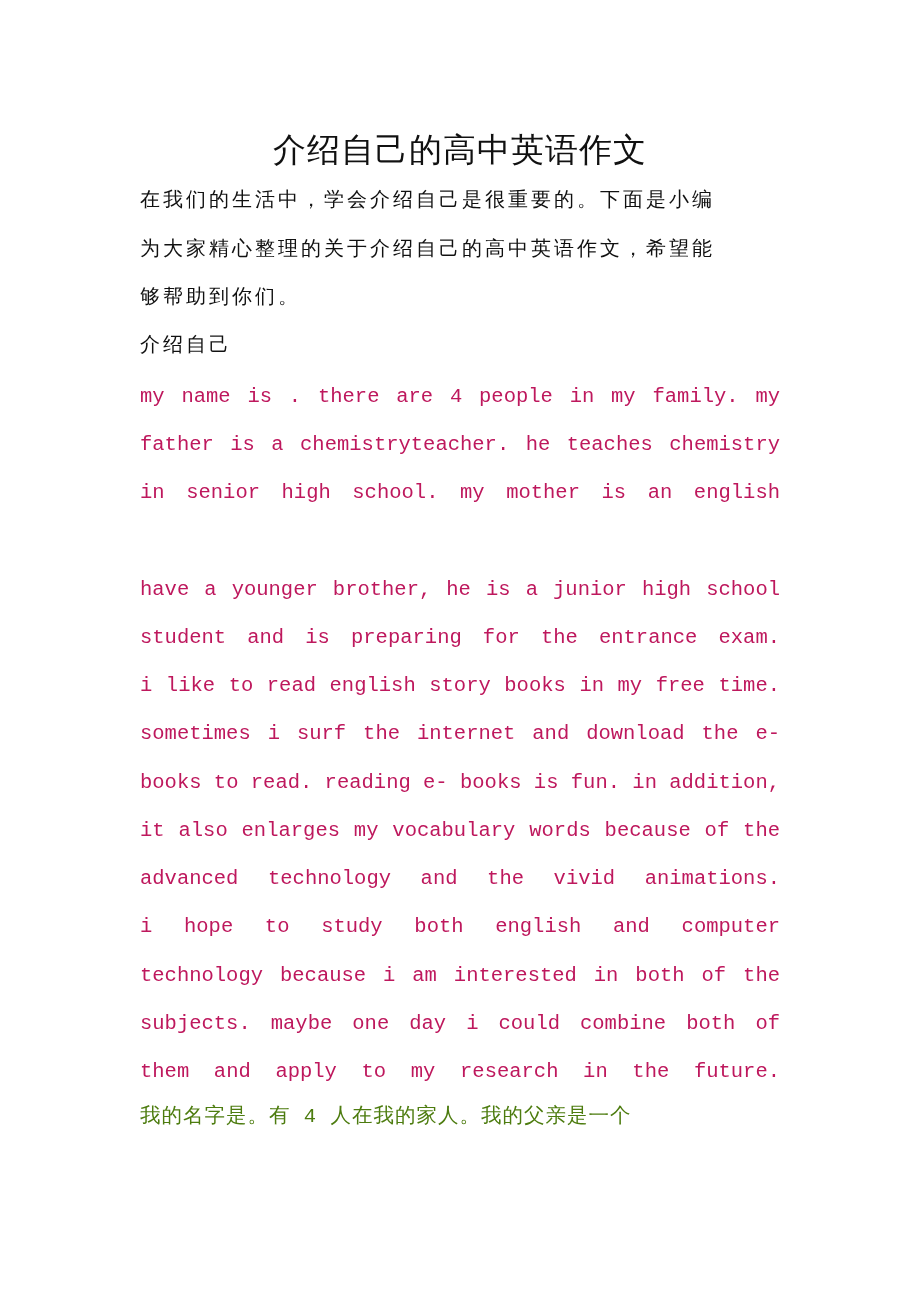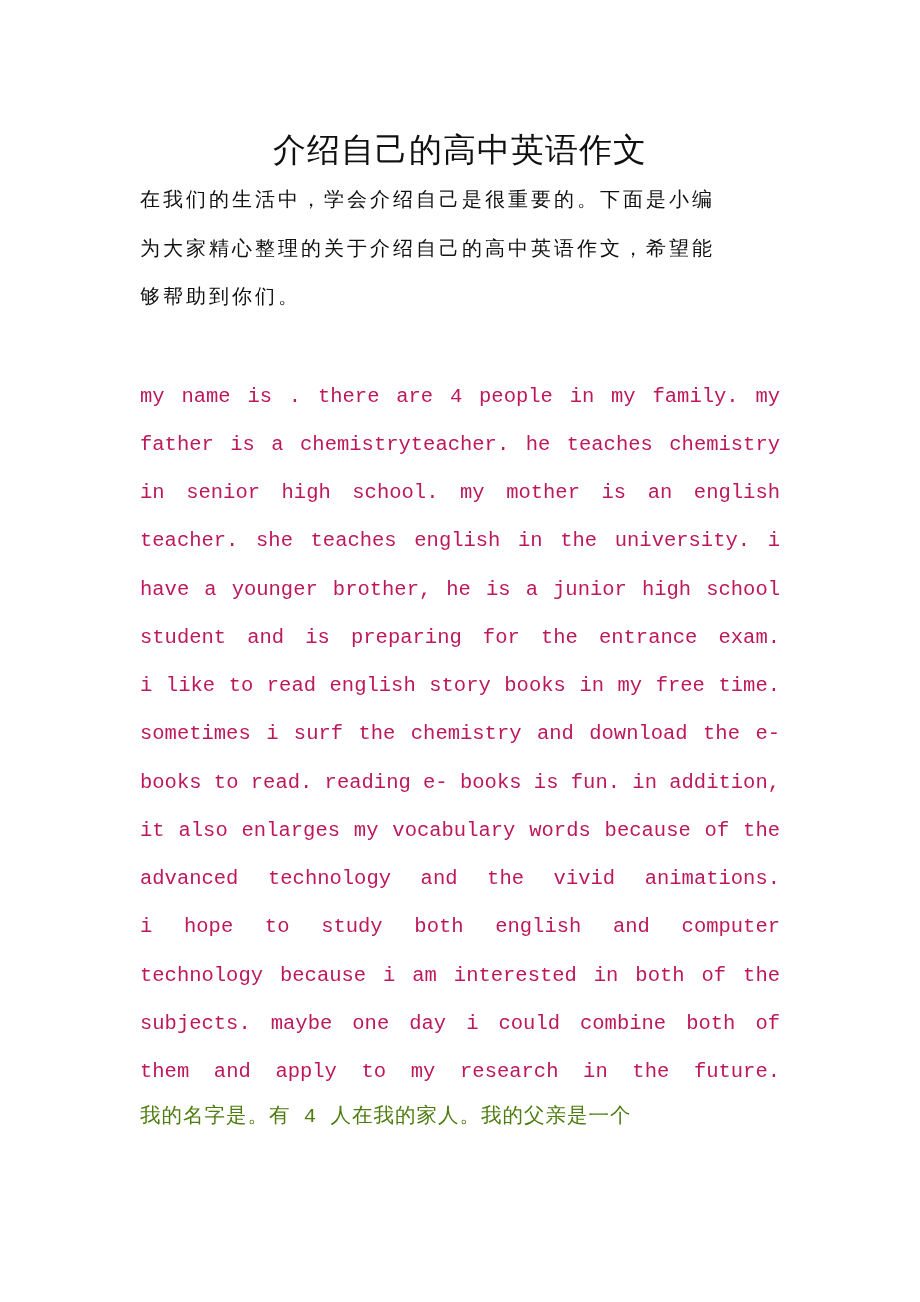--- a/index.html
+++ b/index.html
@@ -30,29 +30,29 @@
 </head>
 <body>
 
 <div class="page">
   <div class="title">介绍自己的高中英语作文</div>
 
   <div class="cn" style="top:168px">在我们的生活中，学会介绍自己是很重要的。下面是小编</div>
   <div class="cn" style="top:217px">为大家精心整理的关于介绍自己的高中英语作文，希望能</div>
   <div class="cn" style="top:265px">够帮助到你们。</div>
 
+  <div class="cn" style="top:313px">介绍自己</div>
 
   <div class="en" style="top:366px">my name is . there are 4 people in my family. my</div>
   <div class="en" style="top:414px">father is a chemistryteacher. he teaches chemistry</div>
   <div class="en" style="top:462px">in senior high school. my mother is an english</div>
-  <div class="en" style="top:510px">teacher. she teaches english in the university. i</div>
   <div class="en" style="top:559px">have a younger brother, he is a junior high school</div>
   <div class="en" style="top:655px">i like to read english story books in my free time.</div>
   <div class="en" style="top:607px">student and is preparing for the entrance exam.</div>
-  <div class="en" style="top:703px">sometimes i surf the chemistry and download the e-</div>
+  <div class="en" style="top:703px">sometimes i surf the internet and download the e-</div>
   <div class="en" style="top:752px">books to read. reading e- books is fun. in addition,</div>
   <div class="en" style="top:800px">it also enlarges my vocabulary words because of the</div>
   <div class="en" style="top:848px">advanced technology and the vivid animations.</div>
   <div class="en" style="top:896px">i hope to study both english and computer</div>
   <div class="en" style="top:945px">technology because i am interested in both of the</div>
   <div class="en" style="top:993px">subjects. maybe one day i could combine both of</div>
   <div class="en" style="top:1041px">them and apply to my research in the future.</div>
 
   <div class="mixed" style="top:1086px">我的名字是。有 4 人在我的家人。我的父亲是一个</div>
 </div>

